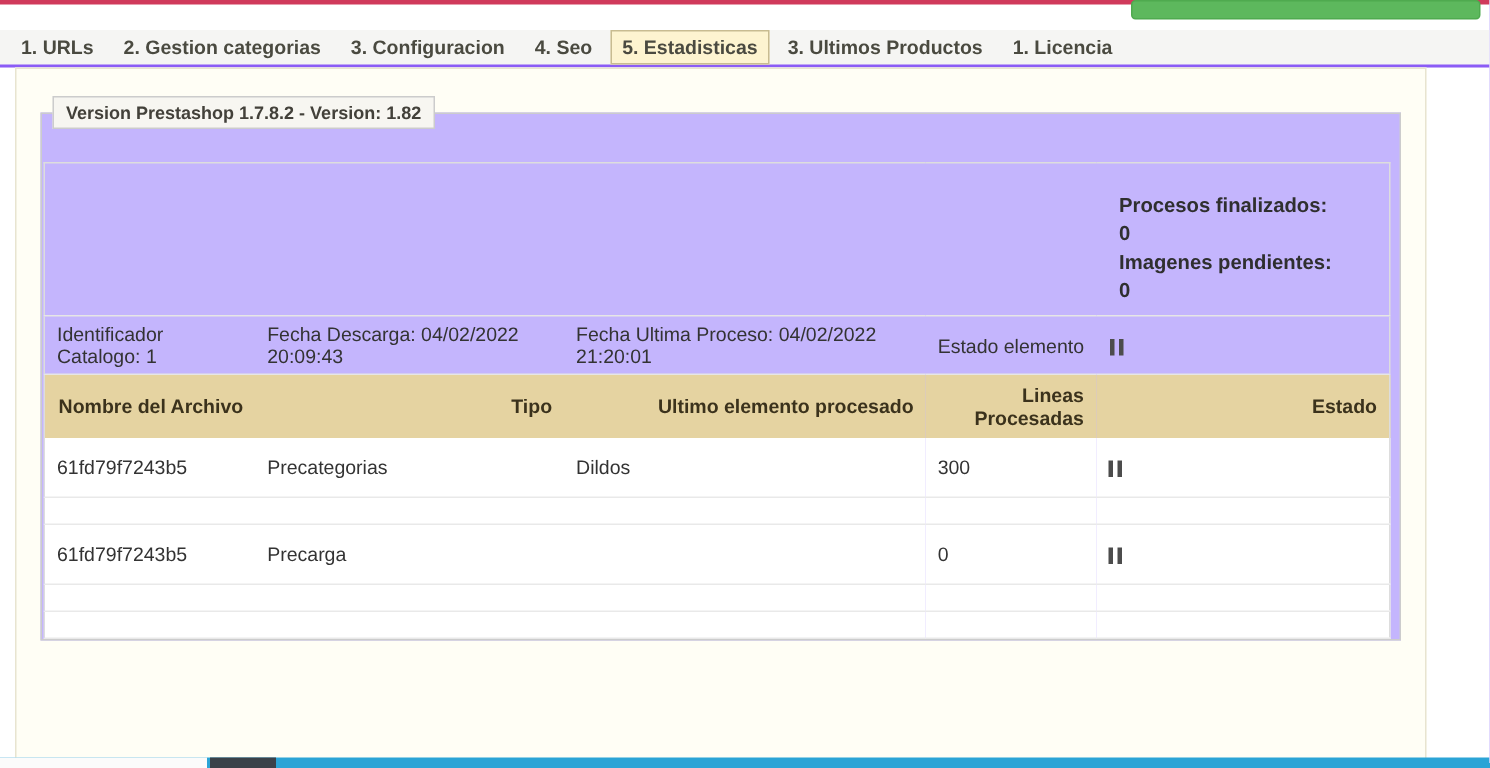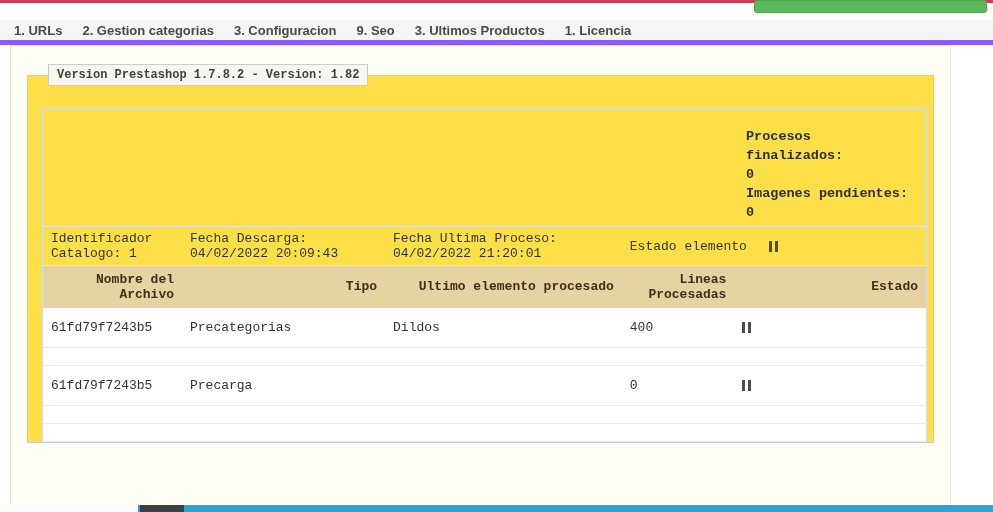--- a/index.html
+++ b/index.html
@@ -26,21 +26,21 @@
     border-radius: 3px;
     border: 1px solid #4faa4f;
     cursor: pointer;
   }
 
   
   .tabs {
     position: absolute; top: 20px; left: 0;
     width: 100%; height: 25px;
     background: #f5f5f3;
-    border-bottom: 5px solid #8b5cf6;
+    border-bottom: 2px solid #8b5cf6;
     display: flex; align-items: center;
     padding-left: 6px; gap: 4px;
   }
   .tab {
     font-size: 13px; font-weight: bold;
     color: #4a4a40;
     padding: 4px 8px;
     cursor: pointer;
     white-space: nowrap;
   }
@@ -53,23 +53,22 @@
   
   .panel {
     position: absolute; top: 45px; left: 10px;
     width: 941px; height: 480px;
     background: #fffef5;
     border: 1px solid #e8e4d0;
   }
   fieldset {
     margin: 18px 16px;
     border: 1px solid #cccccc;
-    background: #fde047;
-    padding: 6px 6px 0 14px;
-    font-family: Liberation Mono, monospace;
+    background: #c4b5fd;
+    padding: 6px 6px 0 1px;
   }
   legend {
     margin-left: 6px;
     padding: 3px 8px;
     border: 1px solid #cccccc;
     background: #f7f6f1;
     font-size: 12px;
     font-weight: bold;
     color: #43413a;
   }
@@ -121,21 +120,22 @@
 </head>
 <body>
 
 <div class="topline"></div>
 <div class="green-btn"></div>
 
 <div class="tabs">
   <span class="tab">1. URLs</span>
   <span class="tab">2. Gestion categorias</span>
   <span class="tab">3. Configuracion</span>
-  <span class="tab">9. Seo</span>
+  <span class="tab">4. Seo</span>
+  <span class="tab active">5. Estadisticas</span>
   <span class="tab">3. Ultimos Productos</span>
   <span class="tab">1. Licencia</span>
 </div>
 
 <div class="panel">
   <fieldset>
     <legend>Version Prestashop 1.7.8.2 - Version: 1.82</legend>
 
     <table class="stats">
       <colgroup>
@@ -176,21 +176,21 @@
         <th>Tipo</th>
         <th>Ultimo elemento procesado</th>
         <th>Lineas Procesadas</th>
         <th>Estado</th>
       </tr>
 
       <tr class="data-row">
         <td>61fd79f7243b5</td>
         <td>Precategorias</td>
         <td>Dildos</td>
-        <td>400</td>
+        <td>300</td>
         <td><span class="pause">
                 <i></i>
                 <i></i>
               </span></td>
       </tr>
       <tr class="spacer-row">
             <td></td>
             <td></td>
             <td></td>
             <td></td>

